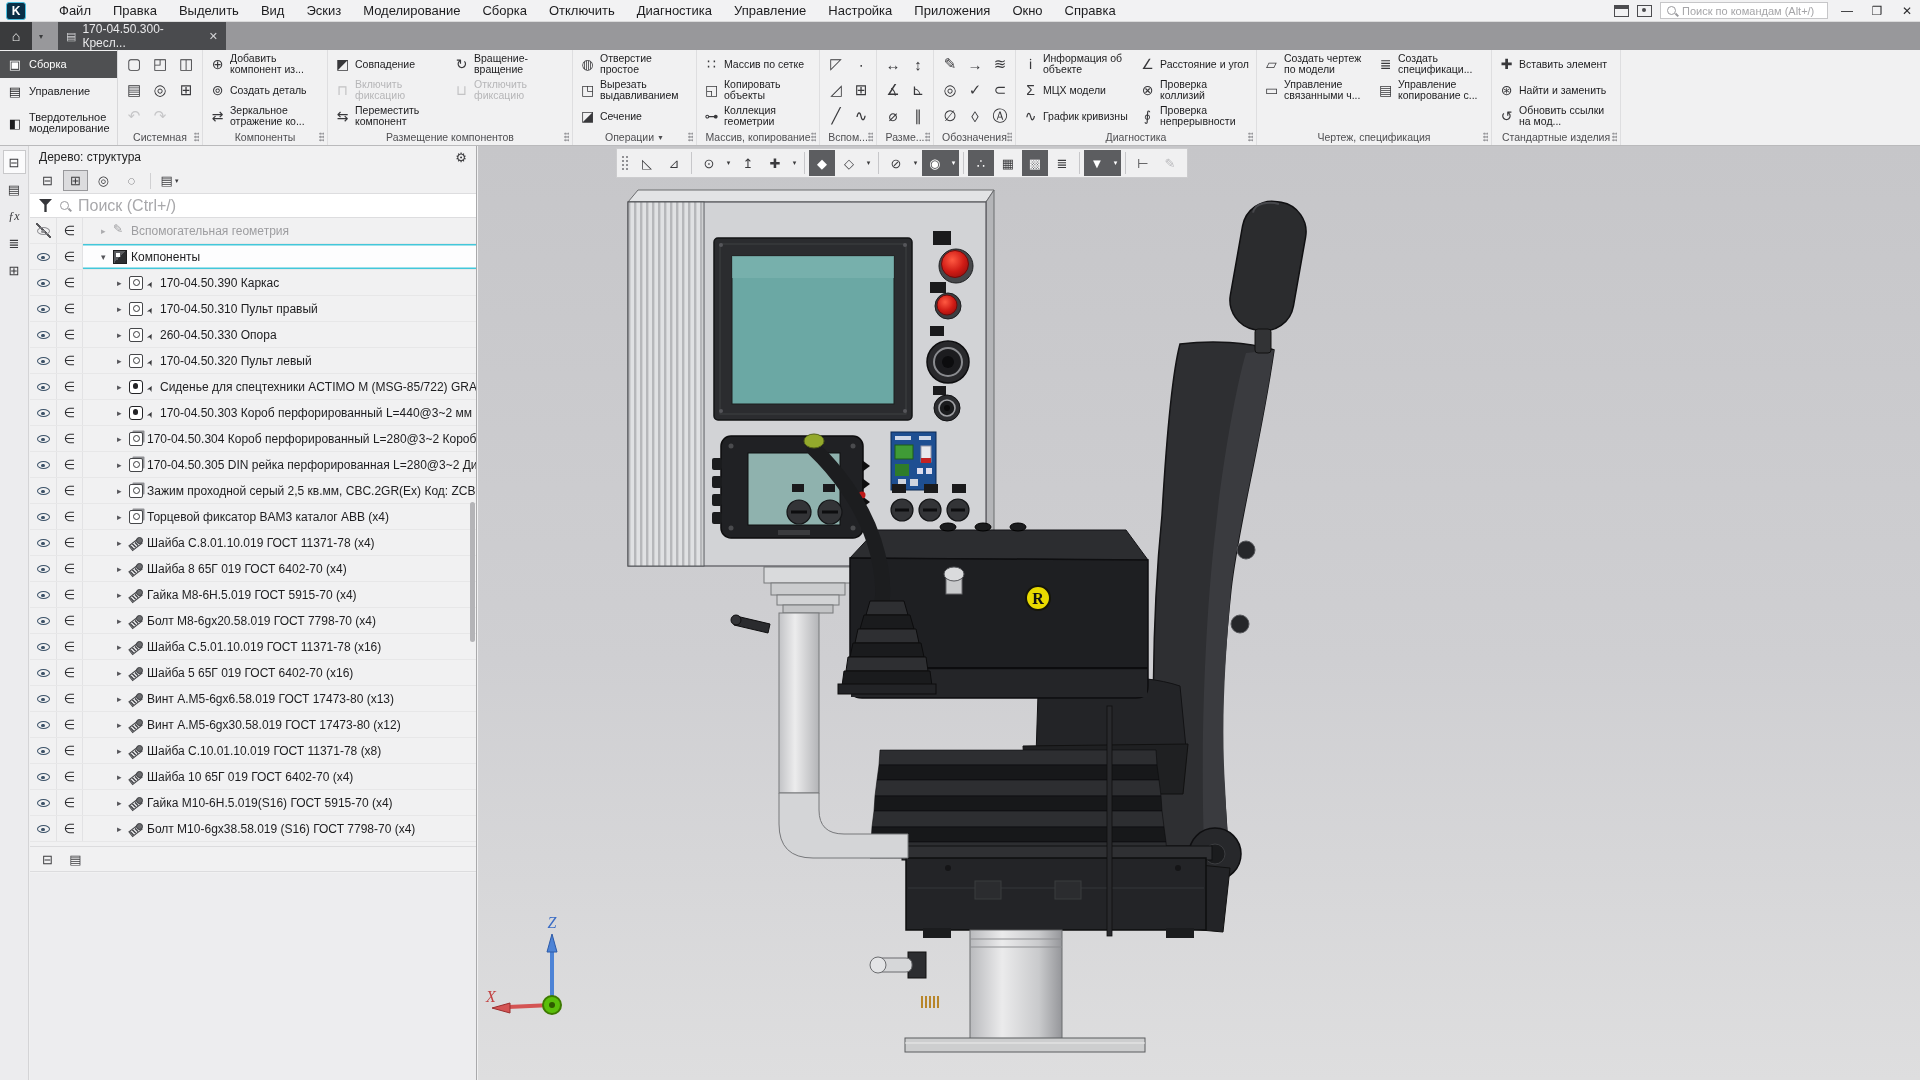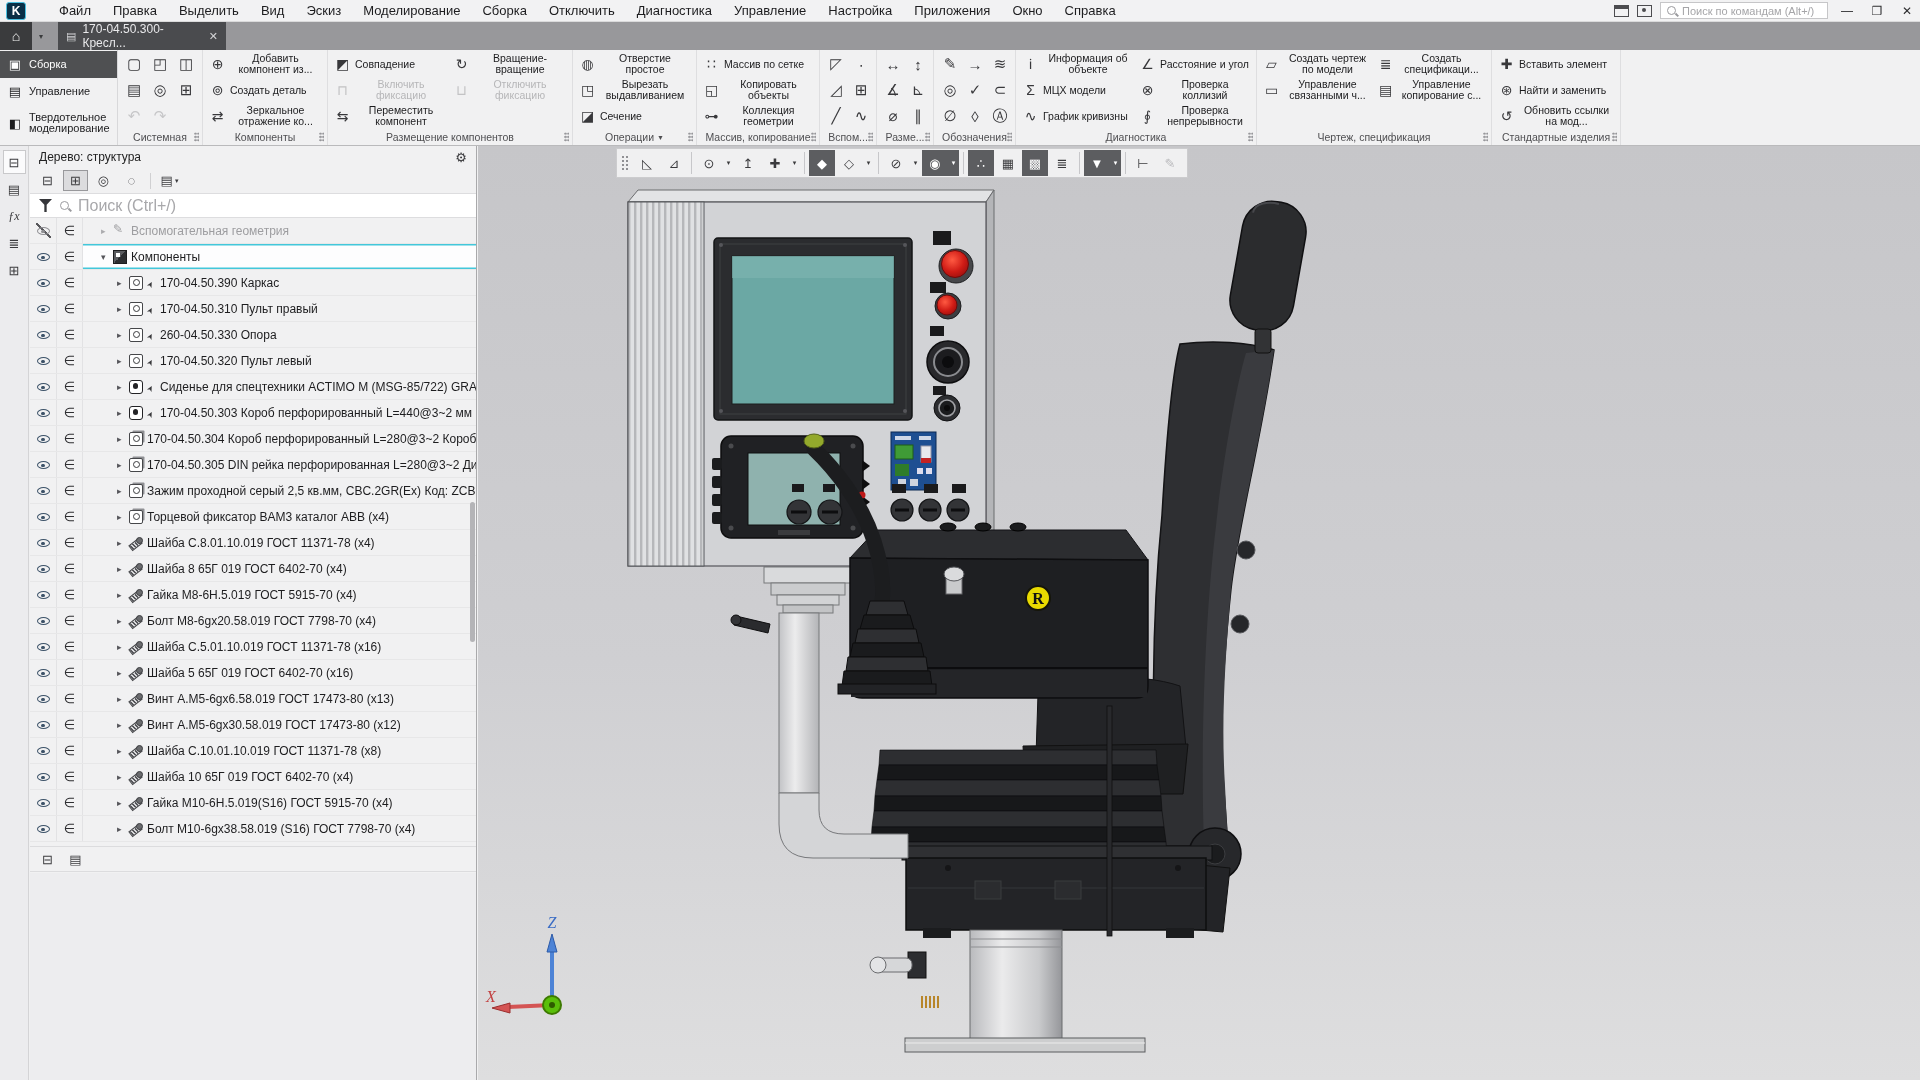--- a/index.html
+++ b/index.html
@@ -38,21 +38,21 @@
   .stab.active { background:#4f5052; color:#fff; }
   .stab .sic { width:16px; text-align:center; font-size:13px; flex:none; }
   .stab.two { height:36px; }
   .rgroup { position:relative; border-right:1px solid #dedee0; padding:1px 3px 17px 3px; flex:none; }
   .rlabel { position:absolute; left:0; bottom:0; width:100%; height:16px; font-size:10.5px; color:#4f4f52; display:flex; align-items:center; justify-content:center; gap:3px; }
   .rlabel .grip { position:absolute; right:3px; top:3px; width:5px; height:10px; background:radial-gradient(circle,#96969a 1px,transparent 1.3px); background-size:3px 3.3px; }
   .rlabel .dd { font-size:7px; color:#4f4f52; }
   .rbtns { display:flex; flex-direction:column; flex-wrap:wrap; height:78px; align-content:flex-start; }
   .rbtn { display:flex; align-items:center; gap:4px; height:26px; padding:0 3px; font-size:10.5px; line-height:11px; color:#1c1c1e; cursor:default; }
   .rbtn .ric { width:17px; height:17px; flex:none; font-size:14px; color:#38383b; display:flex; align-items:center; justify-content:center; }
-  .rbtn .rtxt { overflow:hidden; max-height:23px;text-align:center; }
+  .rbtn .rtxt { overflow:hidden; max-height:23px; }
   .rbtn.disabled { color:#b6b6b8; } .rbtn.disabled .ric { color:#c3c3c5; }
   .g-system .rbtns { display:grid; grid-template-columns:repeat(3,26px); grid-auto-rows:26px; }
   .ribtn { width:26px; height:26px; display:flex; align-items:center; justify-content:center; font-size:15px; color:#38383b; }
   .ribtn.disabled { color:#c6c6c8; }
   .g-icons .rbtns { display:grid; grid-auto-flow:column; grid-template-rows:repeat(3,26px); grid-auto-columns:25px; }
   .g-components .rbtn{width:118px;} .g-placement .rbtn{width:119px;} .g-operations .rbtn{width:117px;}
   .g-array .rbtn{width:116px;} .g-diag .rbtn{width:117px;} .g-drawing .rbtn{width:114px;} .g-std .rbtn{width:122px;}
   .g-drawing .rbtns { height:56px; }
   .rfill { flex:1; }
 

